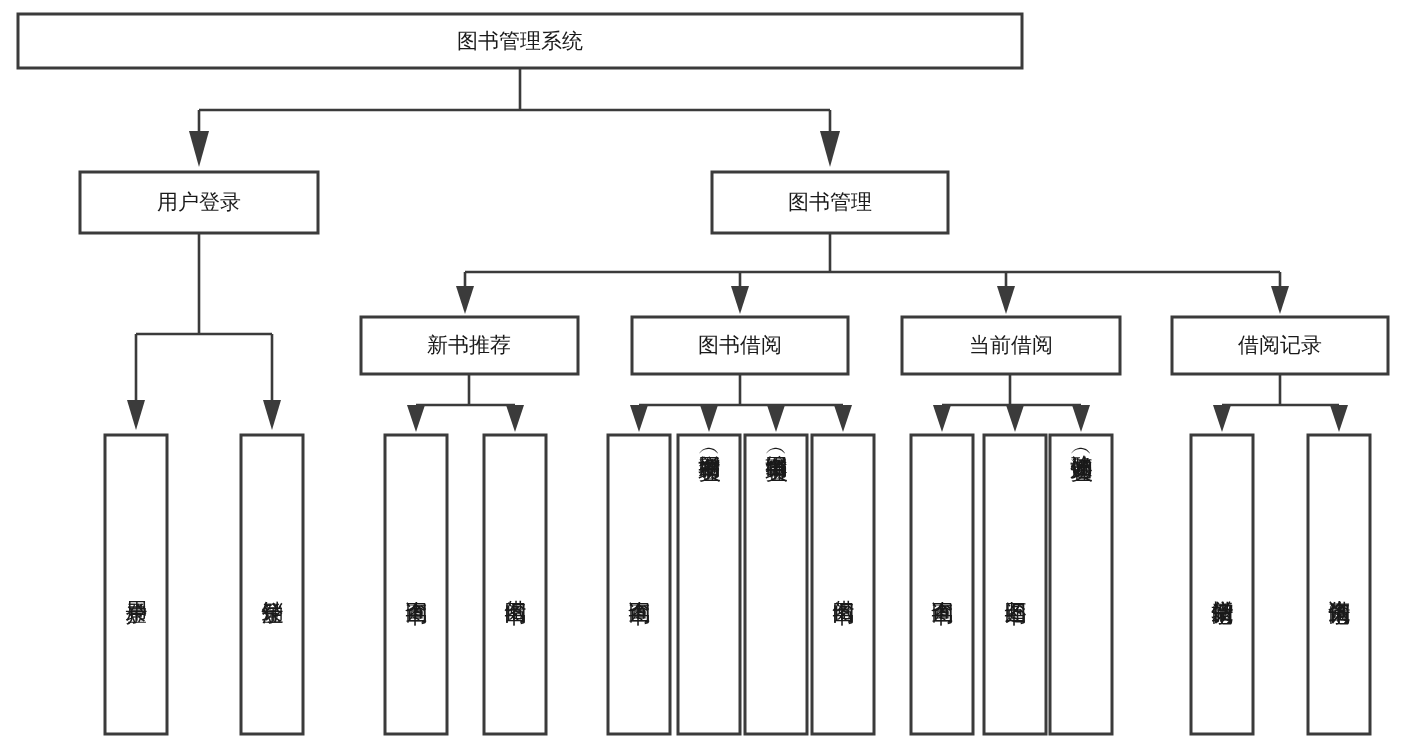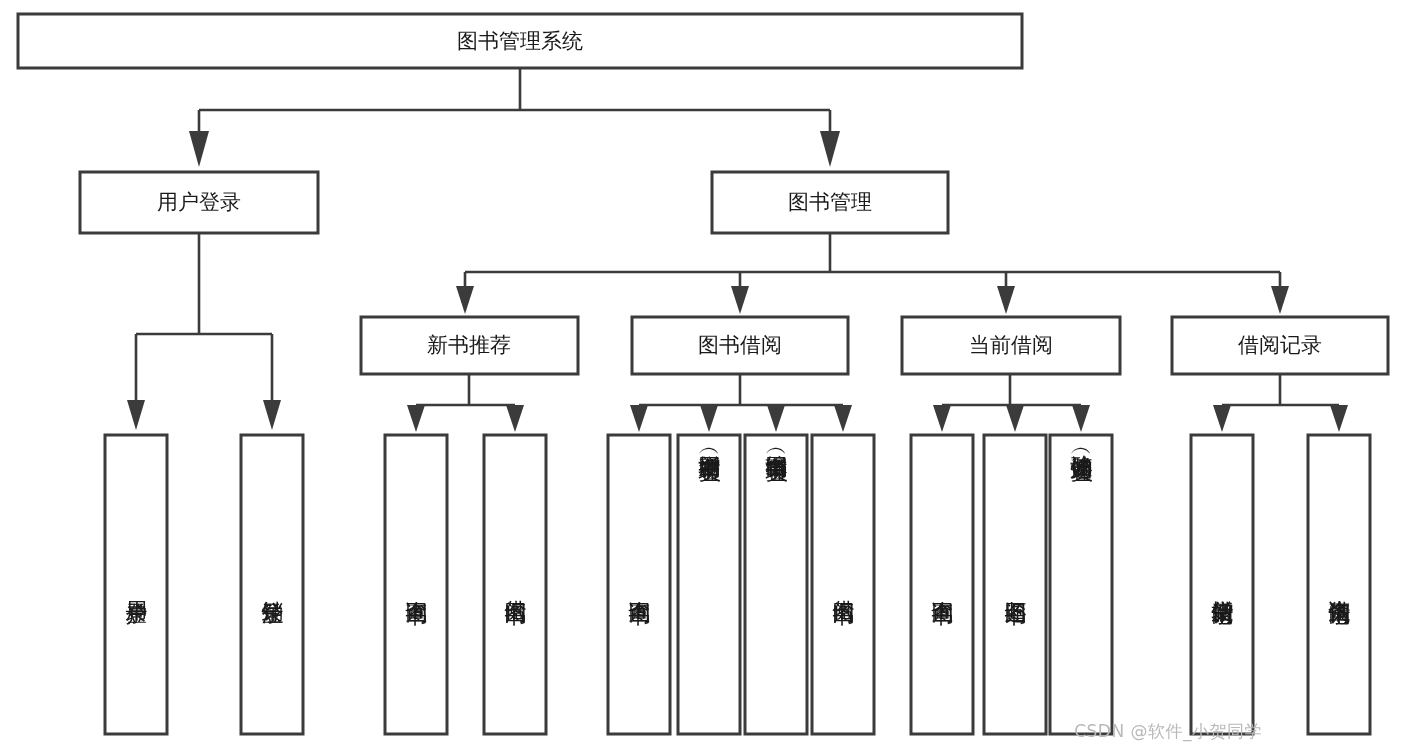--- a/index.html
+++ b/index.html
@@ -233,15 +233,14 @@
   <div class="vlabel-wrap" style="left:1050px; top:437px; width:62px; height:295px; align-items:flex-start;">
     <span class="node-label-v" style="position:static;">确认归还（管理员）</span>
   </div>
   <div class="vlabel-wrap" style="left:1191px; top:435px; width:62px; height:299px;">
     <span class="node-label-v" style="position:static;">新增借阅记录</span>
   </div>
   <div class="vlabel-wrap" style="left:1308px; top:435px; width:62px; height:299px;">
     <span class="node-label-v" style="position:static;">查询借阅记录</span>
   </div>
 
-  <div class="watermark">CSDN @软件_小贺同学</div>
 
 </div>
 
 </body></html>

